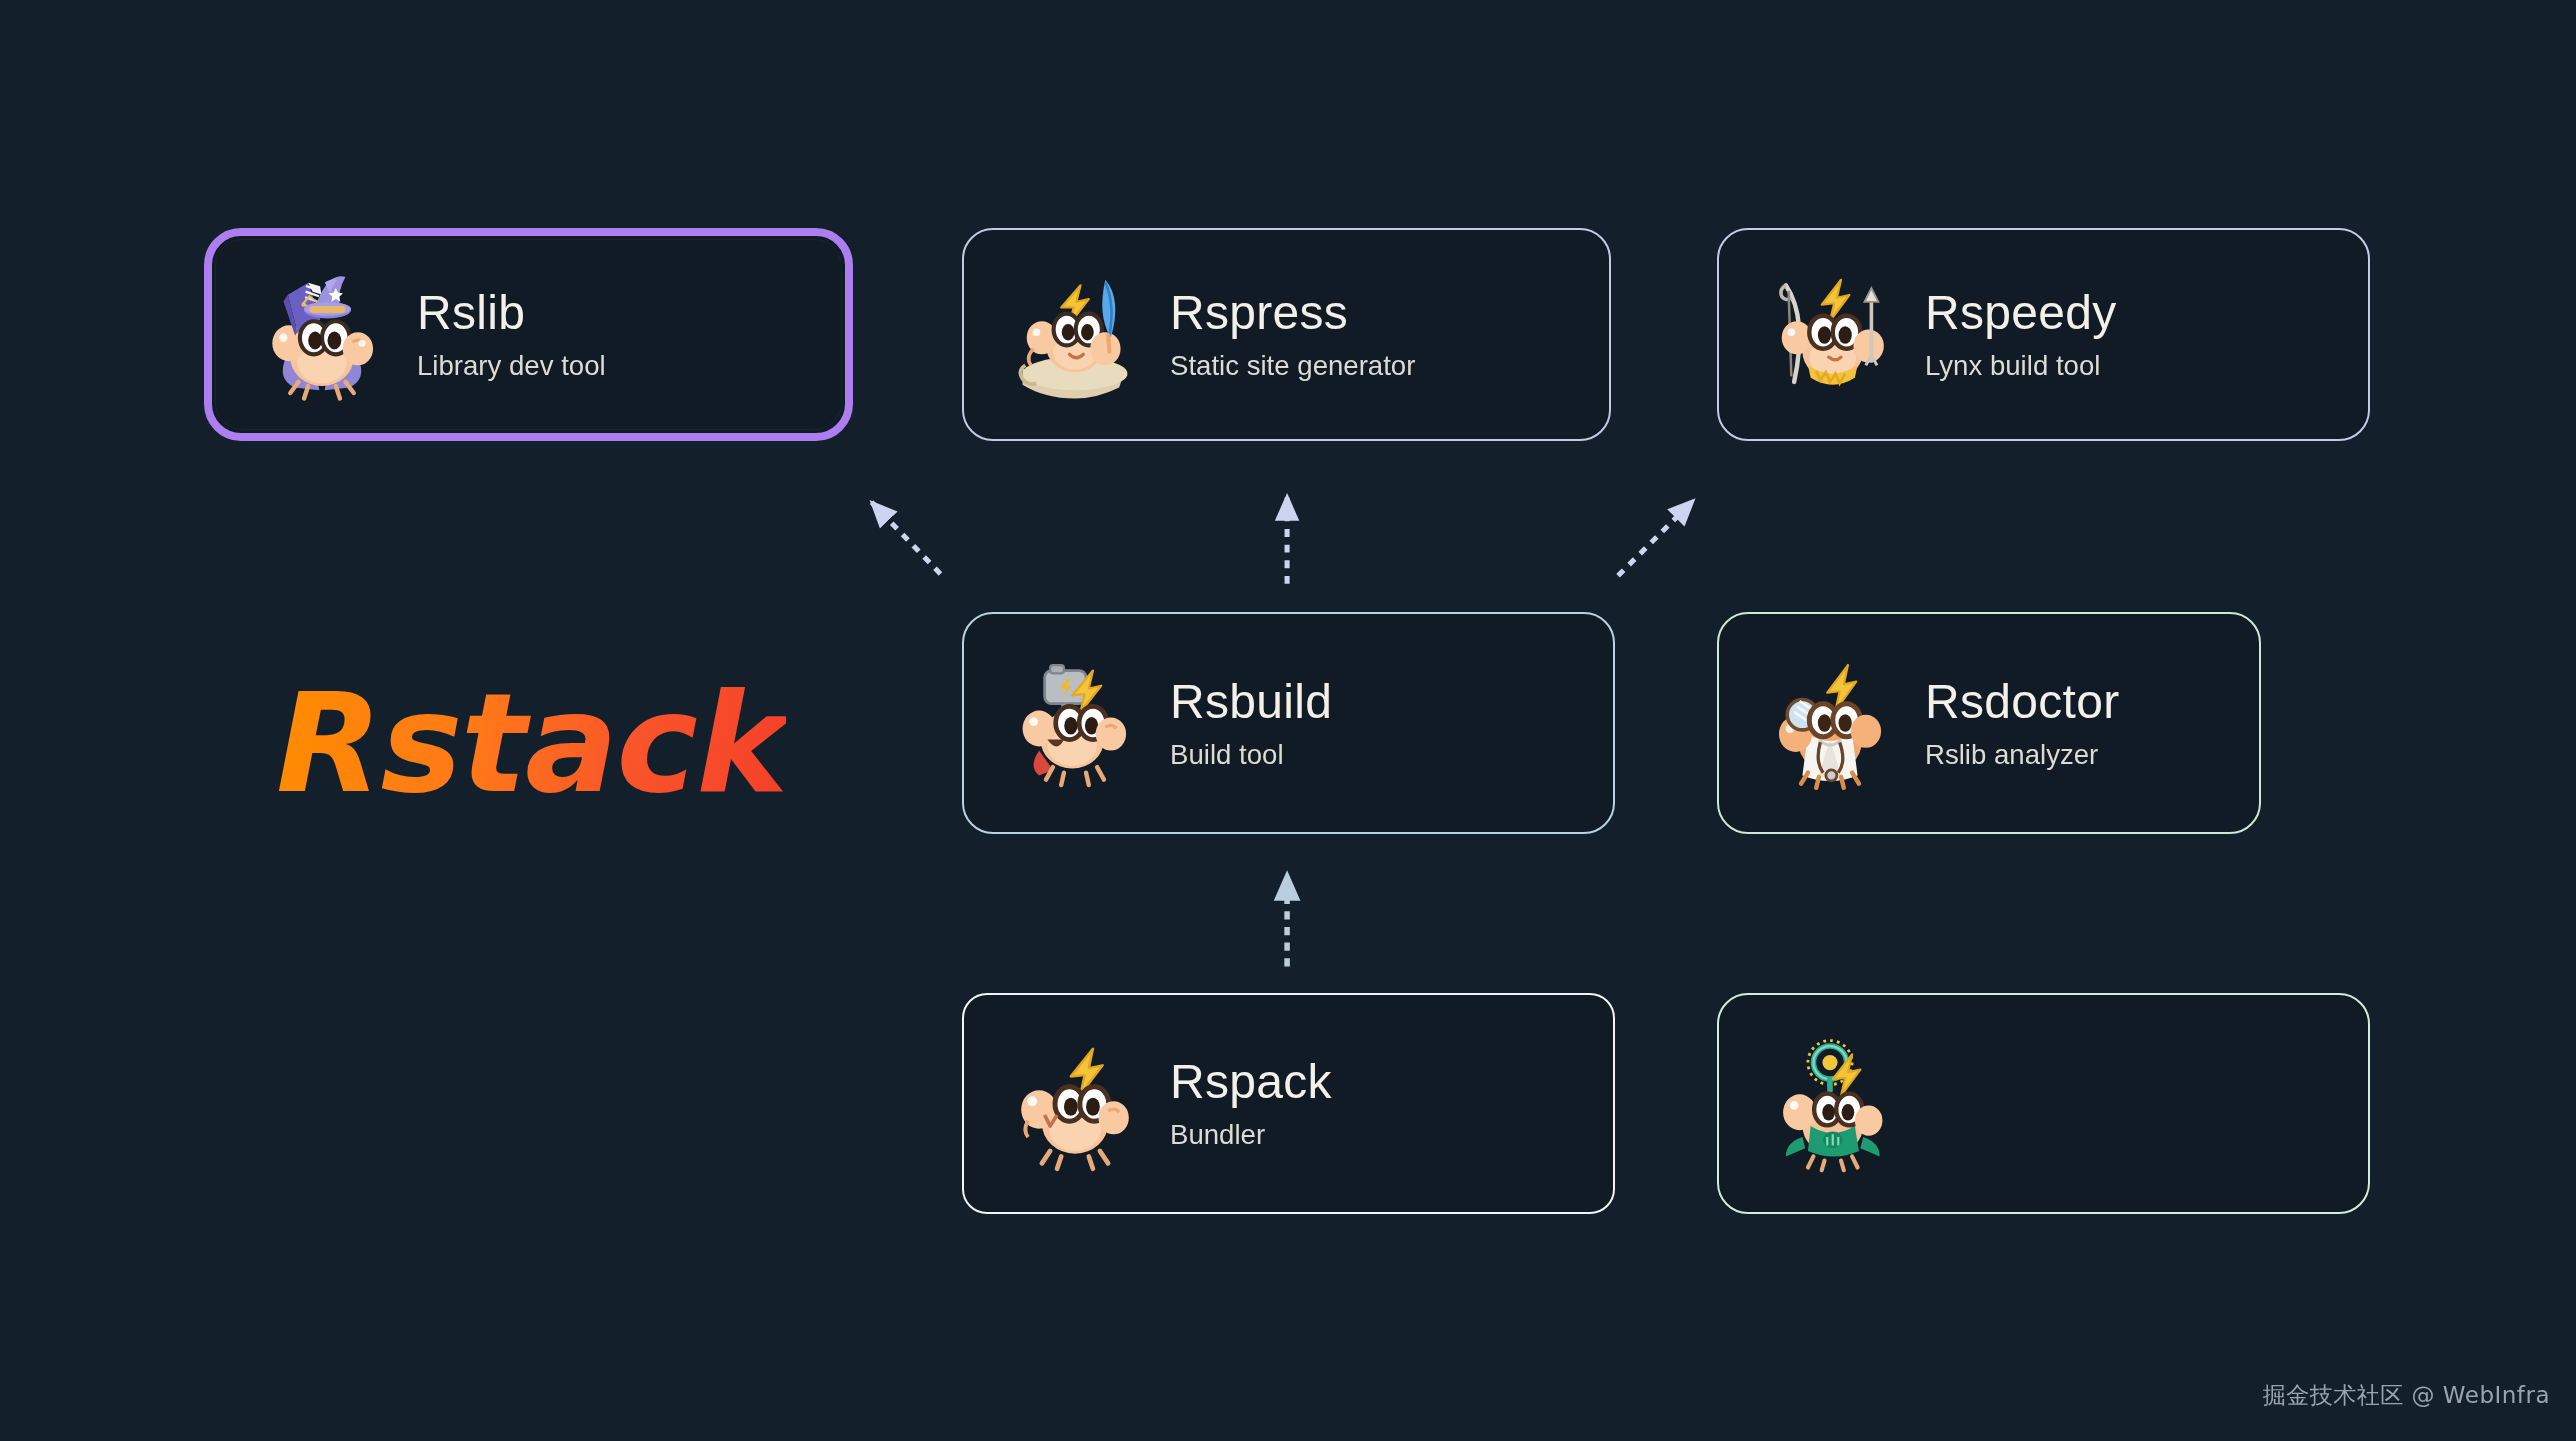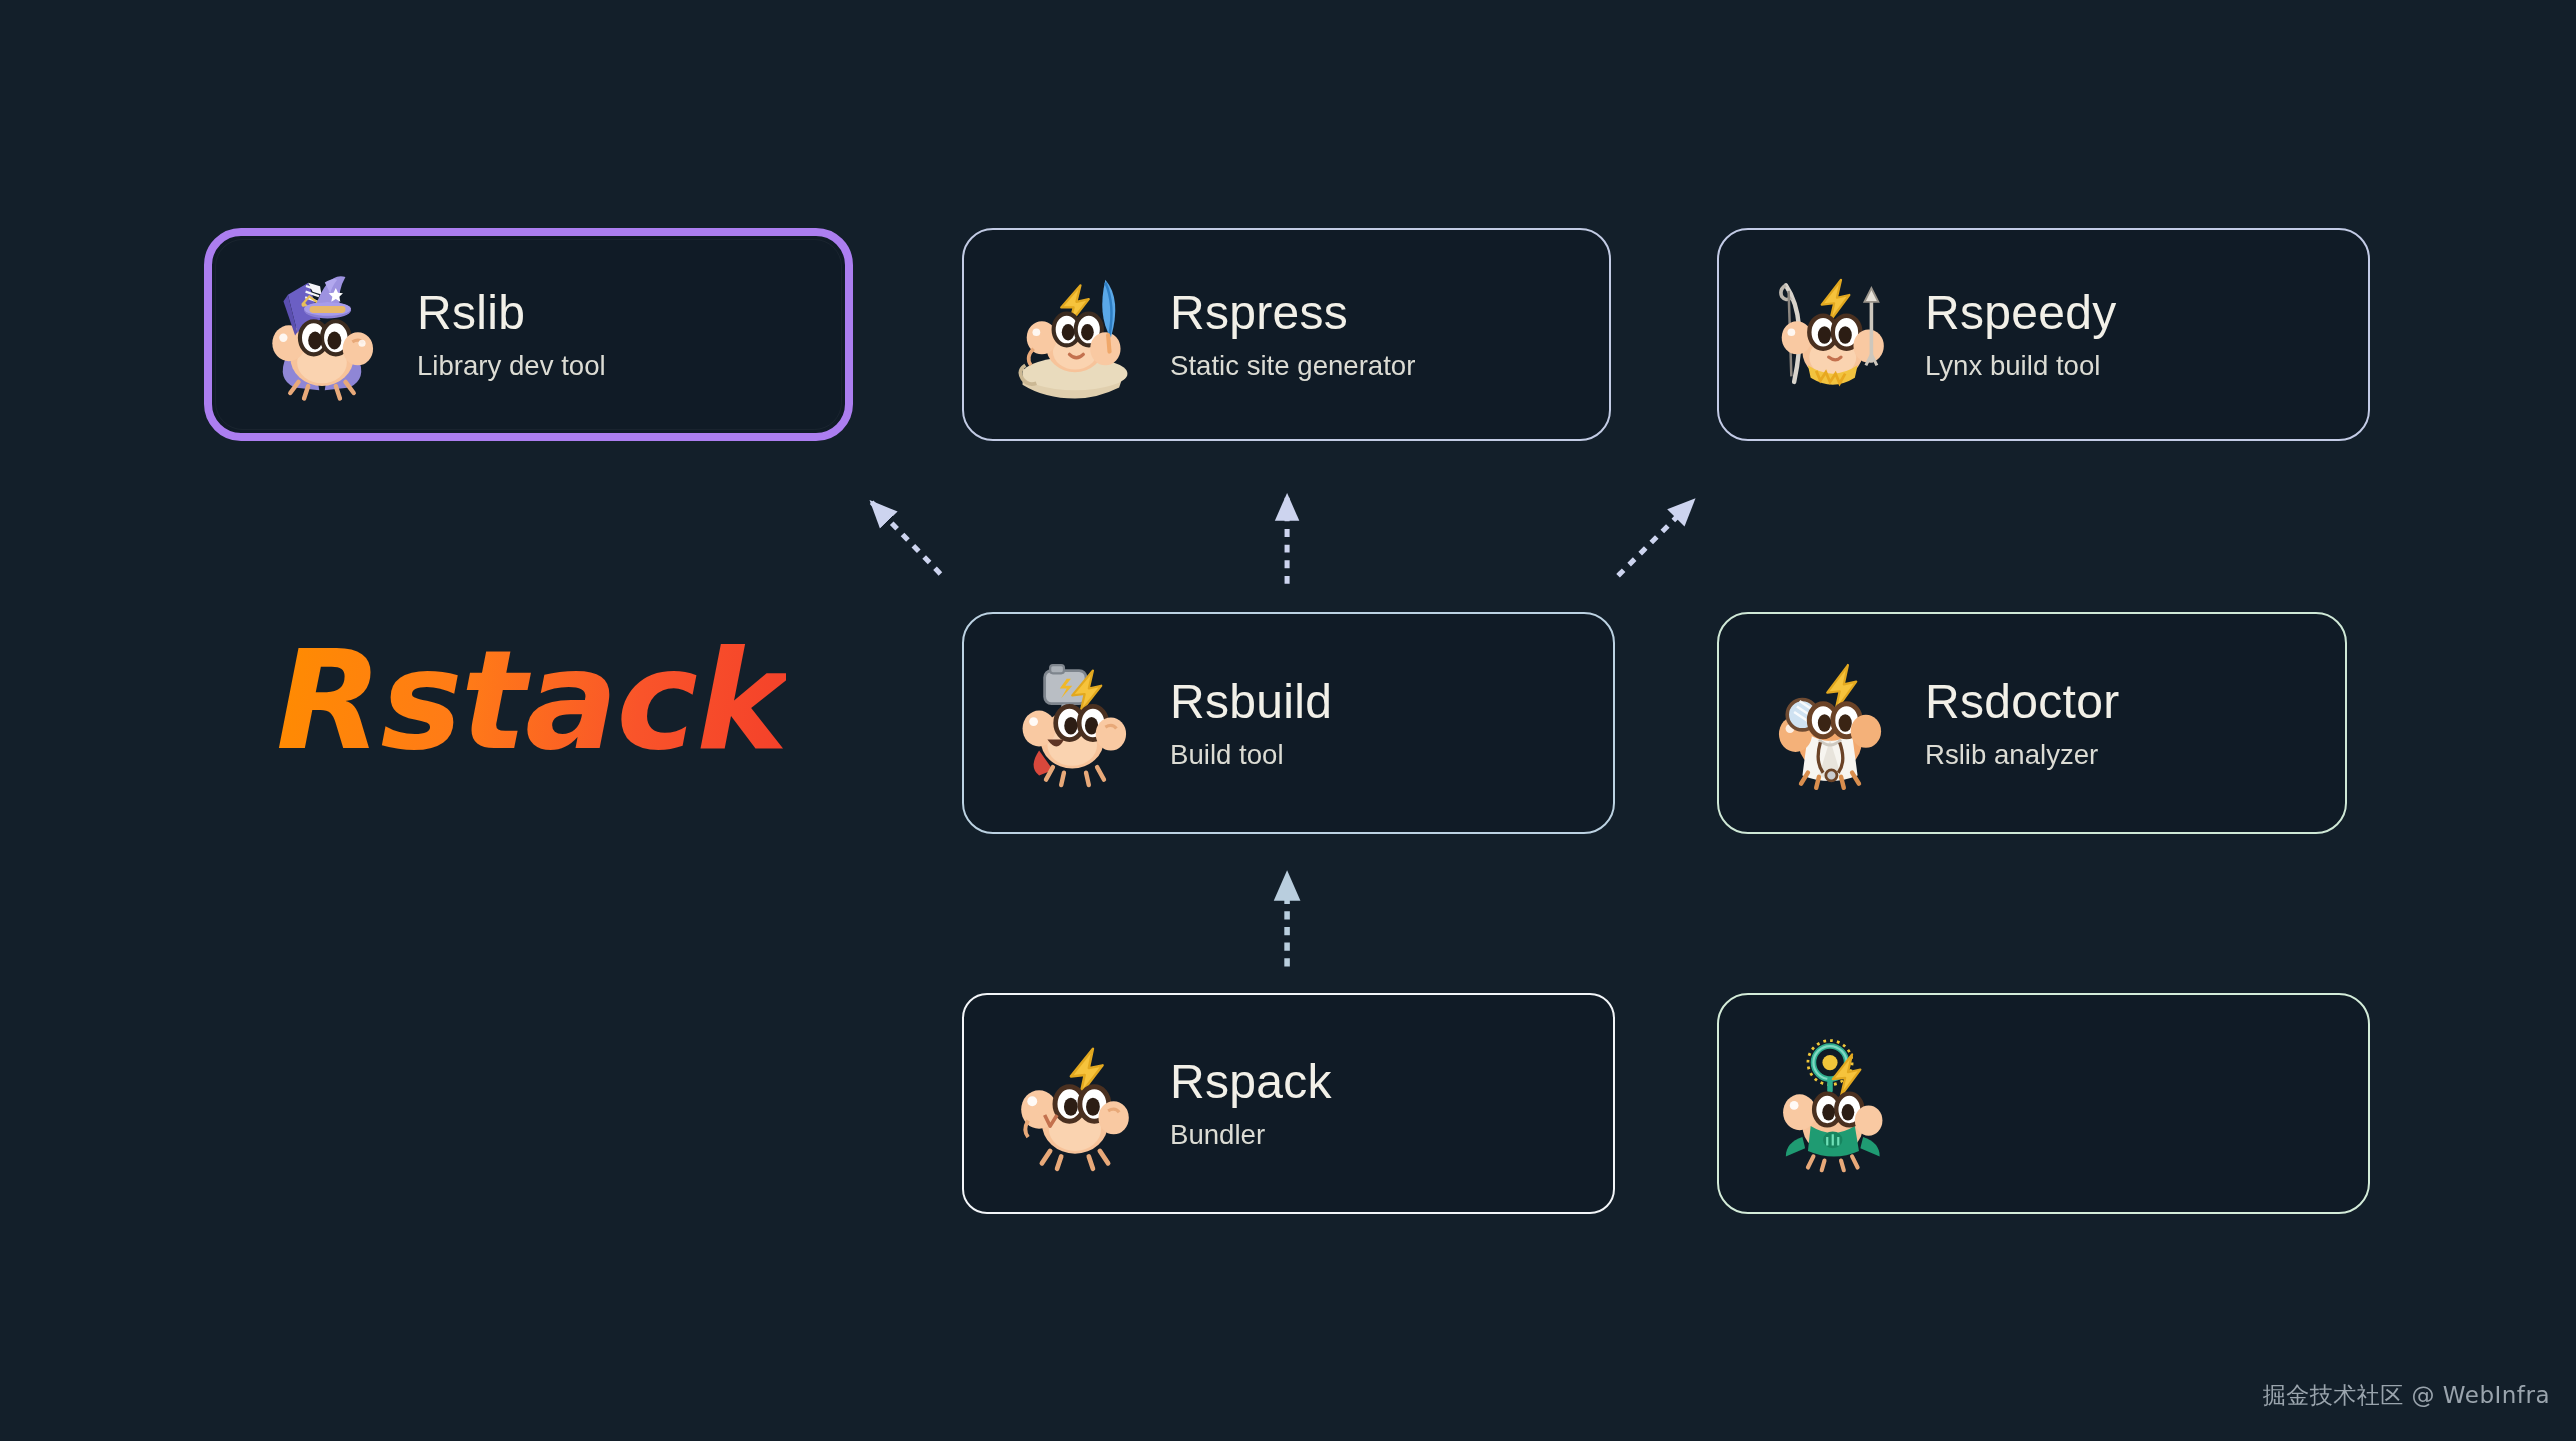--- a/index.html
+++ b/index.html
@@ -13,24 +13,25 @@
     height: 1442px;
     background: #131f2a;
     overflow: hidden;
     font-family: "Liberation Sans", sans-serif;
   }
 
   
   #brand {
     position: absolute;
     left: 276px;
-    top: 632px;
+    top: 666px;
     width: 552px;
     height: 156px;
     display: flex;
+    align-items: center;
   }
   #brand .wordmark {
     font-family: "DejaVu Sans", sans-serif;
     font-size: 138px;
     font-weight: bold;
     font-style: italic;
     letter-spacing: -1.8px;
     background: linear-gradient(100deg, #ff8c00 0%, #ff7a18 38%, #f9542a 70%, #f4402a 100%);
     -webkit-background-clip: text;
     background-clip: text;
@@ -98,21 +99,21 @@
     color: #dcdcd4;
     line-height: 1;
     font-weight: normal;
   }
 
   
   #card-rslib   { left: 204px;  top: 228px;  width: 649px; height: 213px; padding-left: 41px; }
   #card-rspress { left: 962px; top: 228px;  width: 649px; height: 213px; }
   #card-rspeedy { left: 1717px; top: 228px;  width: 653px; height: 213px; }
   #card-rsbuild { left: 962px; top: 612px;  width: 653px; height: 222px; }
-  #card-rsdoctor{ left: 1717px; top: 612px;  width: 630px; height: 222px; align-items: center; }
+  #card-rsdoctor{ left: 1717px; top: 612px;  width: 544px; height: 222px; align-items: center; }
   #card-rspack  { left: 962px; top: 993px; width: 653px; height: 221px; border-radius: 25px; }
   #card-rstest  { left: 1717px; top: 993px; width: 653px; height: 221px; }
 
   
   #connectors {
     position: absolute;
     left: 0; top: 0;
     width: 2576px; height: 1442px;
     pointer-events: none;
   }

